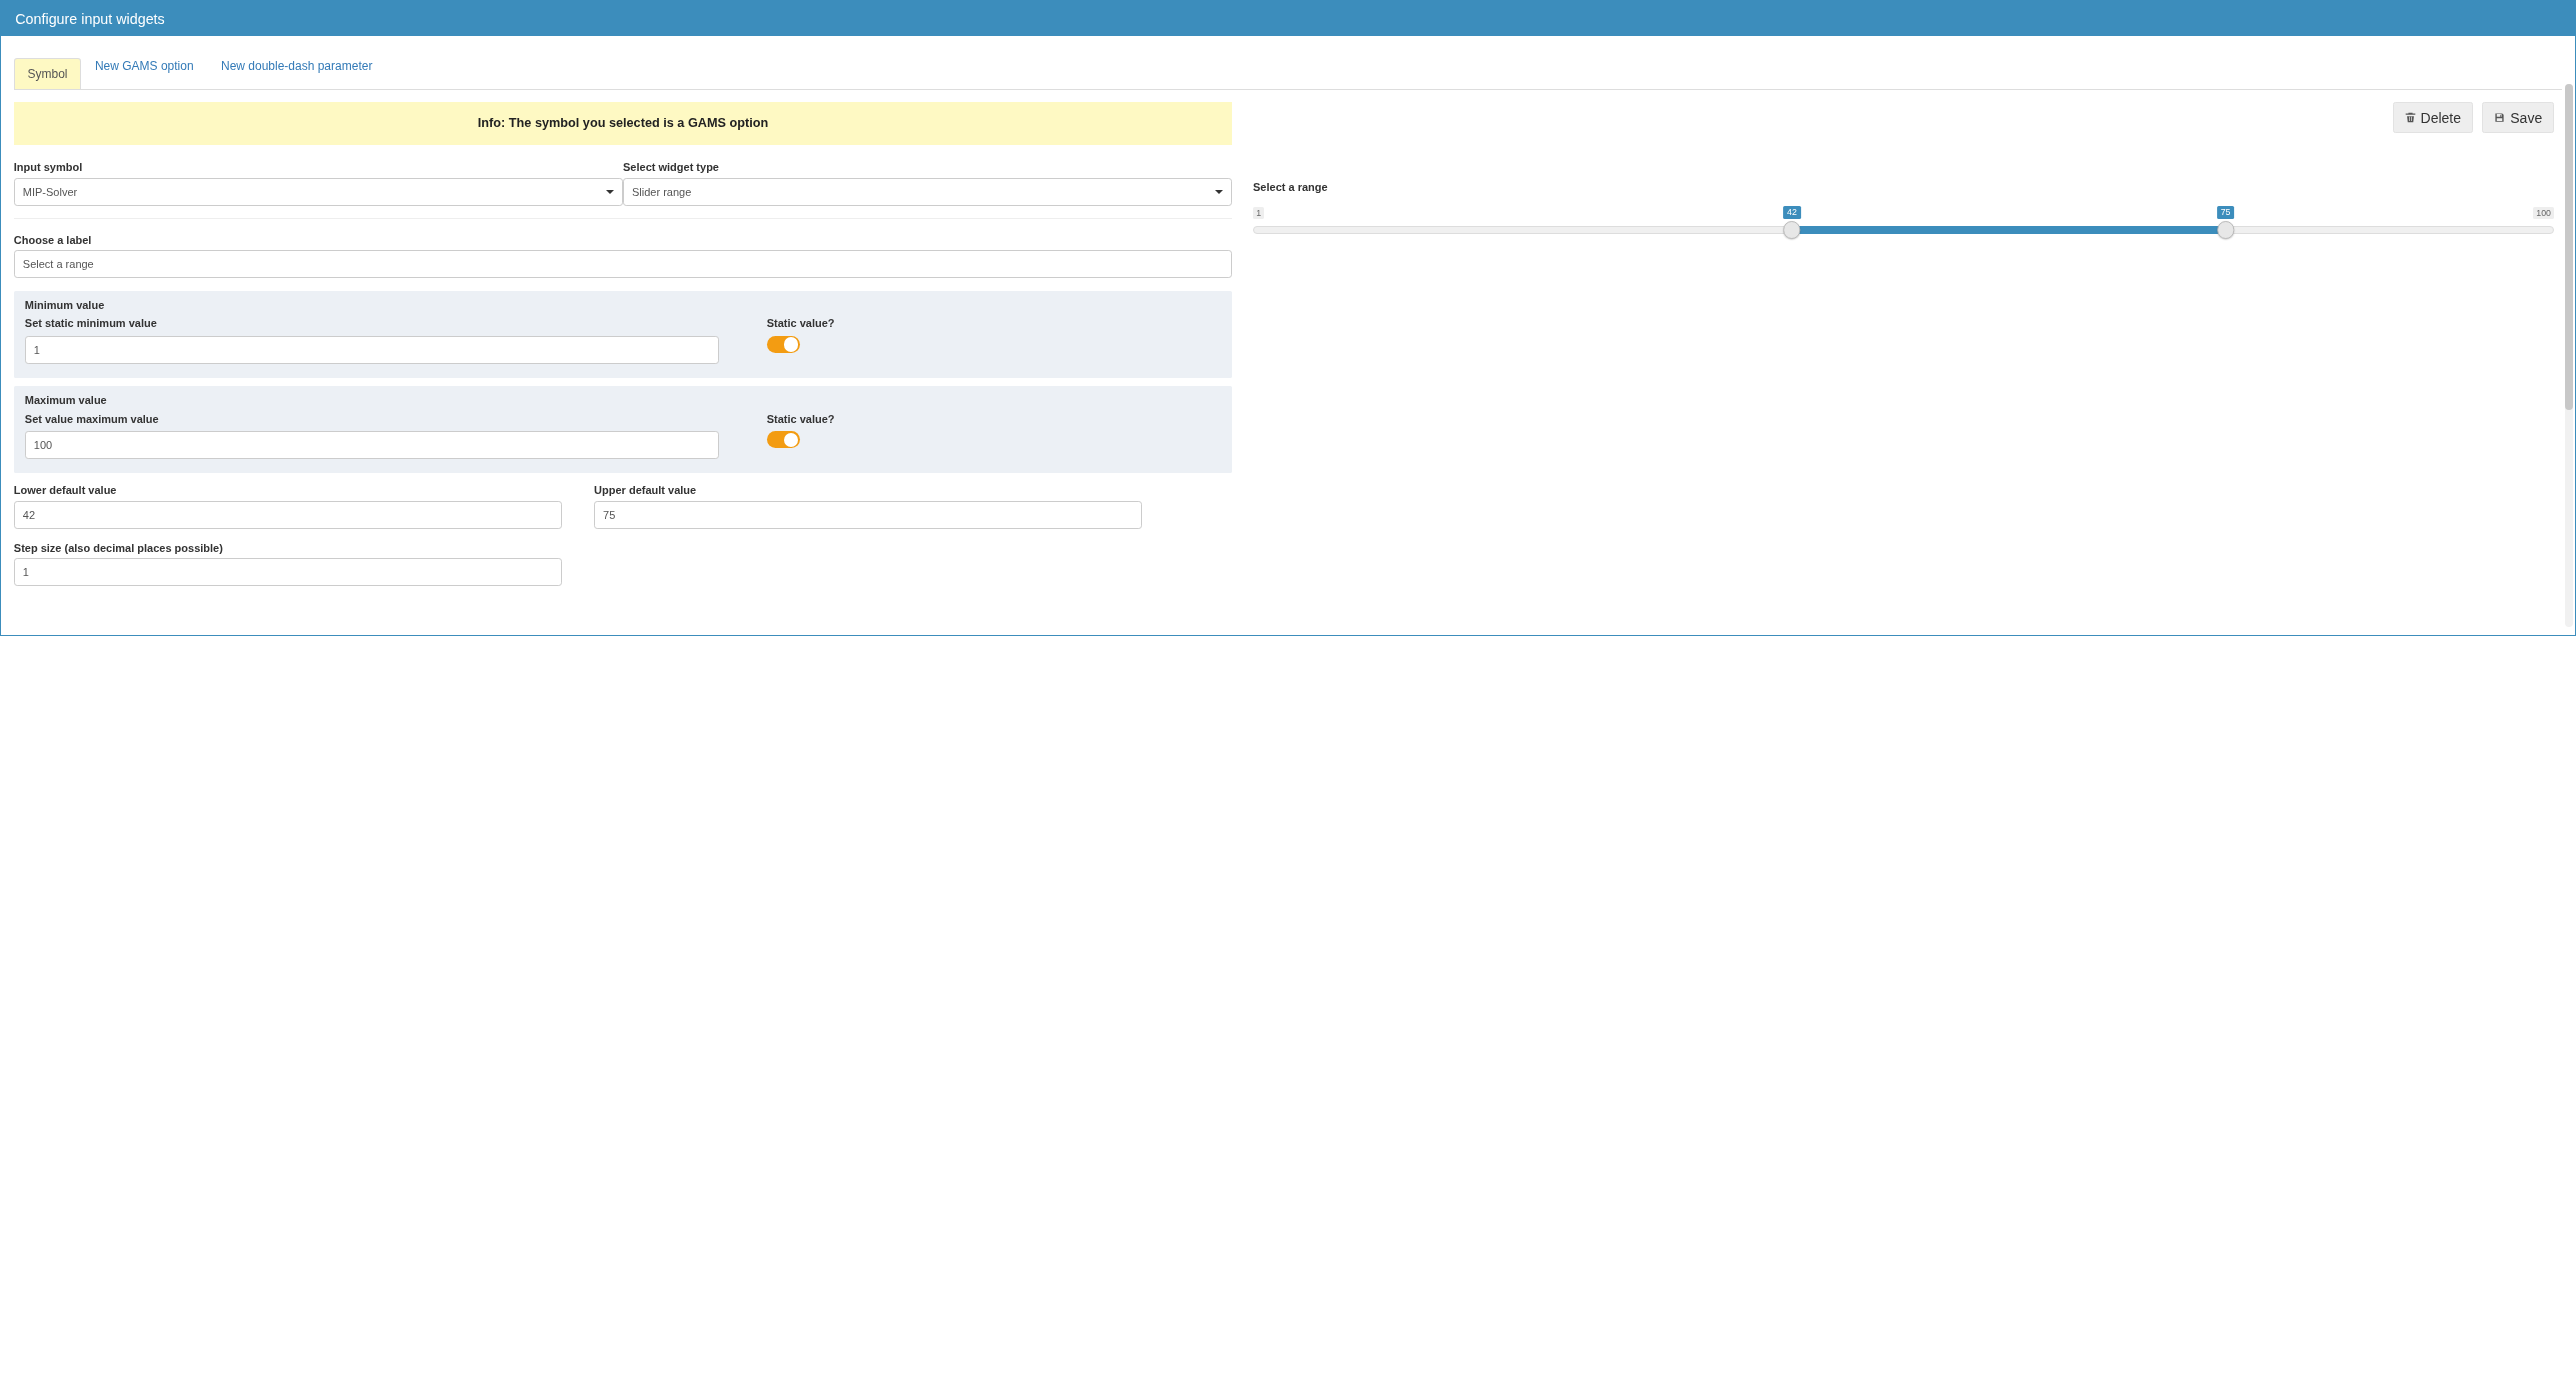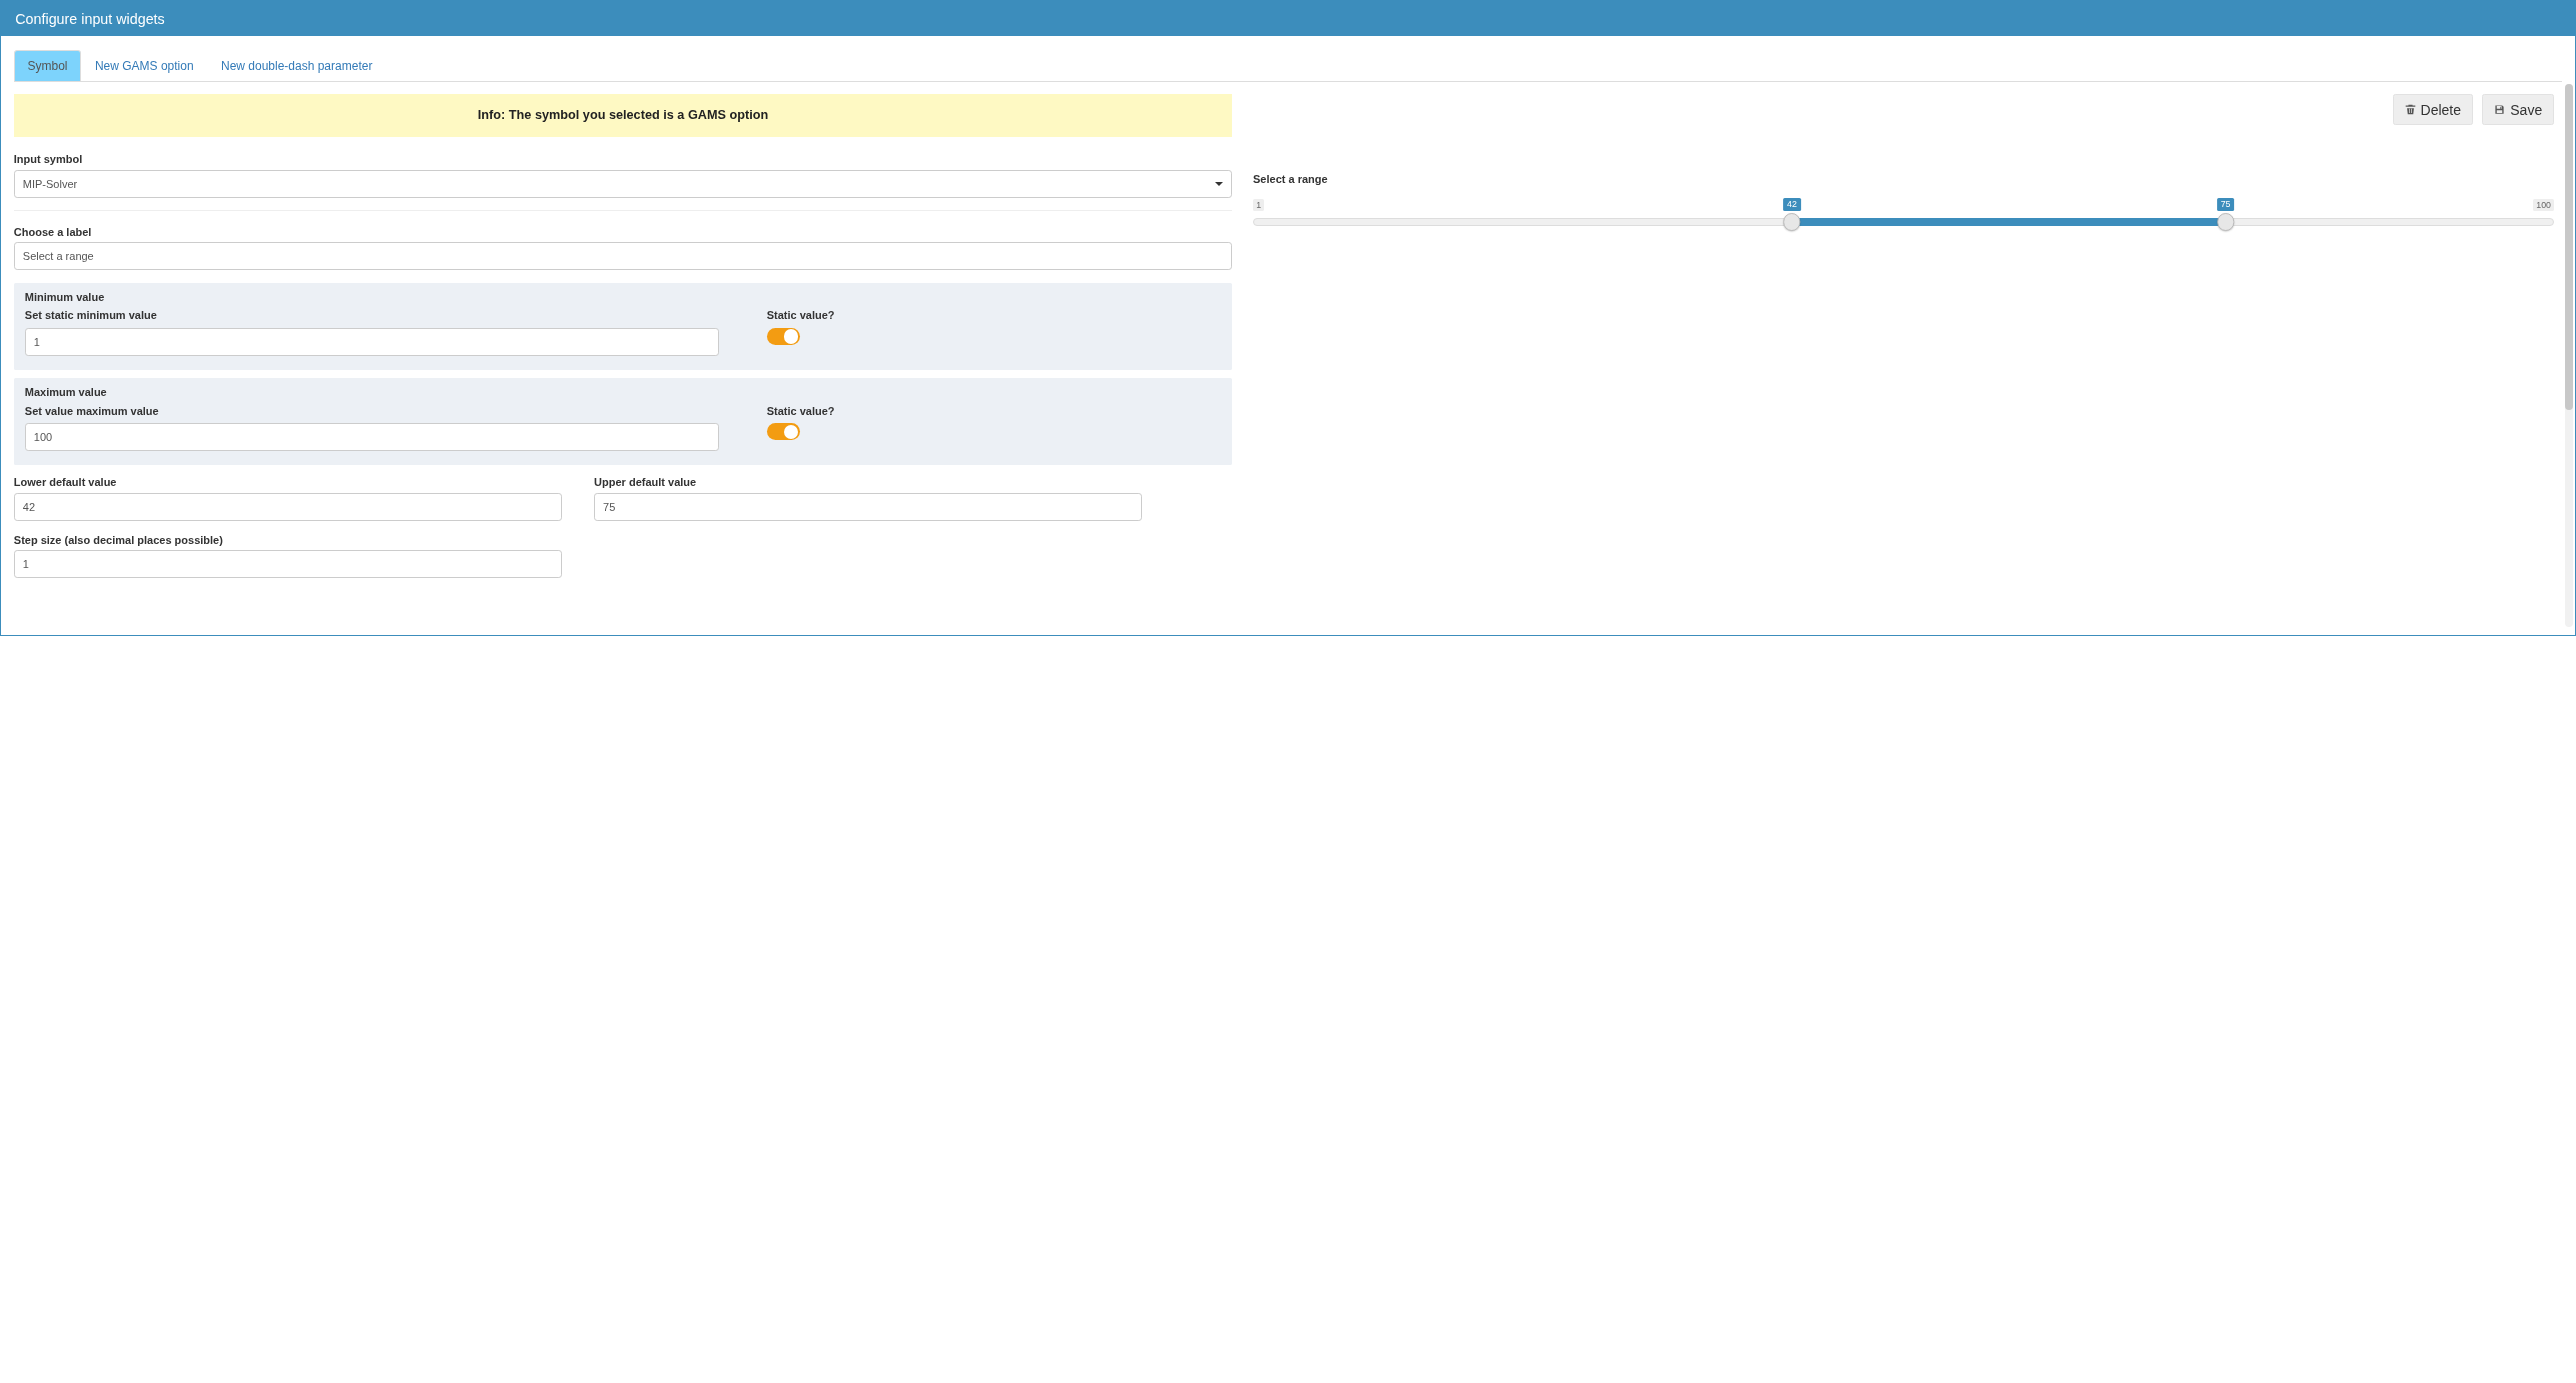--- a/index.html
+++ b/index.html
@@ -44,22 +44,23 @@
     cursor: pointer;
     border: 0.8px solid transparent;
     border-bottom: none;
     border-top-left-radius: 3.2px;
     border-top-right-radius: 3.2px;
     margin-bottom: -0.8px;
     background: transparent;
   }
   .tab.active {
     color: #555;
-    background: #7dd3fc;
+    background: #fef9c3;
     border-color: #ddd;
+    margin-top: 8px;
   }
   .content-row {
     display: flex;
     gap: 16px;
     padding: 12.7px 4.8px 0 4.8px;
     height: calc(100% - 35px);
   }
   .left-col {
     flex: 0 0 48%;
     overflow-y: auto;
@@ -265,20 +266,27 @@
 
         <div class="info-banner">
           <span>Info: The symbol you selected is a GAMS option</span>
         </div>
 
         <div class="form-row">
           <div class="form-group">
             <label class="field-label">Input symbol</label>
             <div class="select">
               <span>MIP-Solver</span>
+              <span class="caret"></span>
+            </div>
+          </div>
+          <div class="form-group">
+            <label class="field-label">Select widget type</label>
+            <div class="select">
+              <span>Slider range</span>
               <span class="caret"></span>
             </div>
           </div>
         </div>
 
         <hr class="divider">
 
         <div class="form-row wide">
           <div class="form-group">
             <label class="field-label">Choose a label</label>

